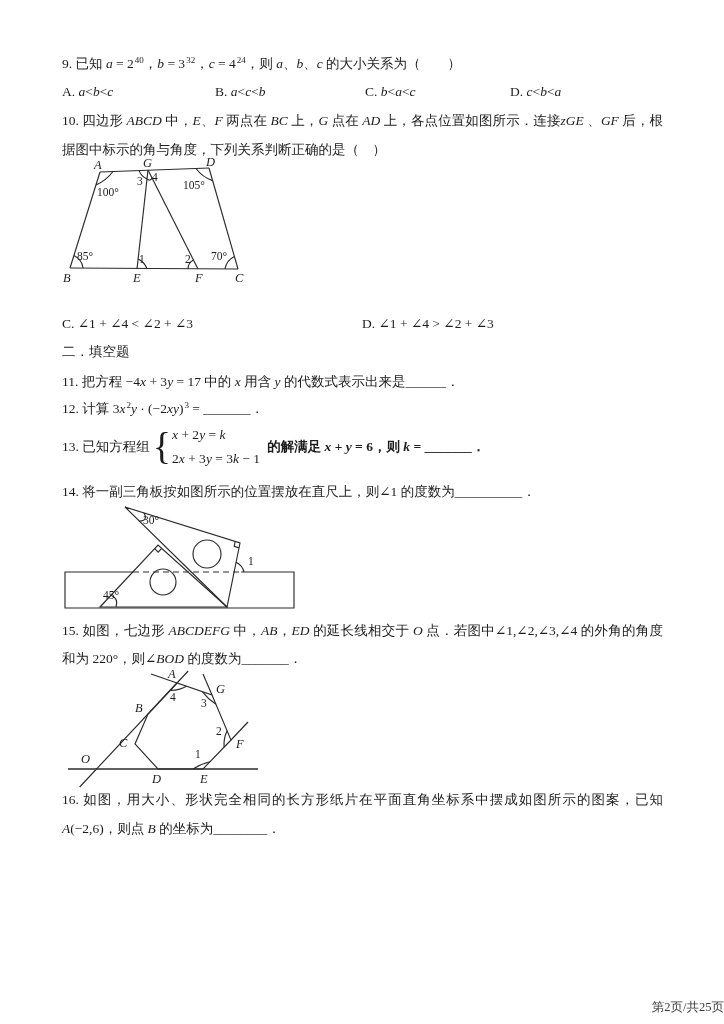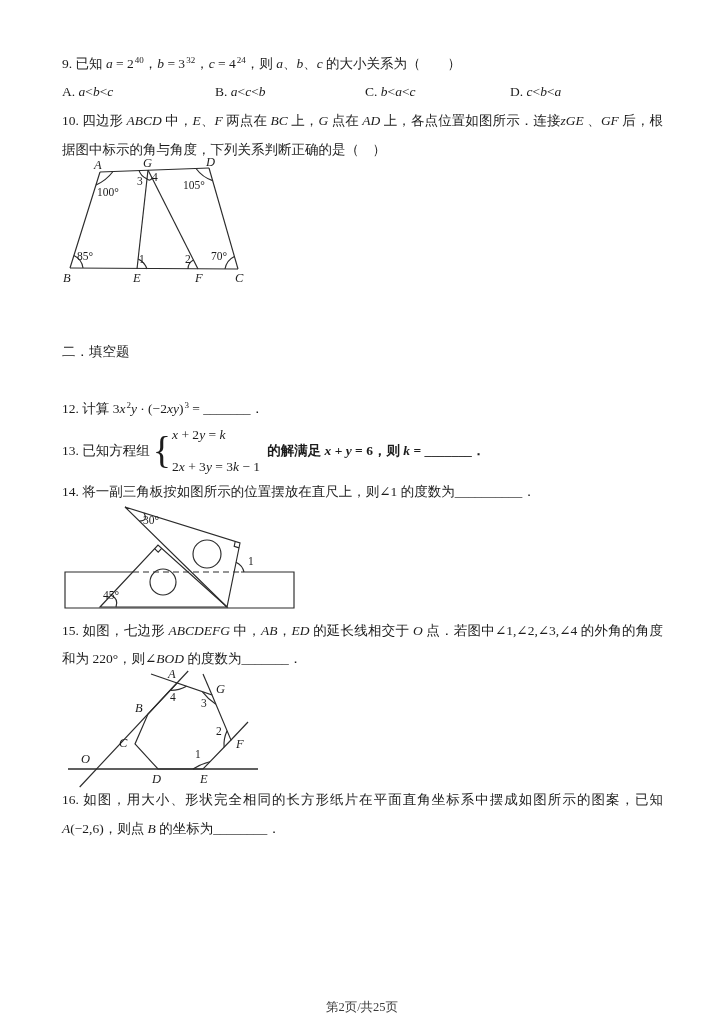--- a/index.html
+++ b/index.html
@@ -6,32 +6,32 @@
   .page{position:relative;width:724px;height:1024px;background:#ffffff;overflow:hidden;
         font-family:"Liberation Serif","DejaVu Serif",serif;color:#1c1c1c;}
   .t{position:absolute;left:62px;width:601px;font-size:13.5px;line-height:21px;}
   .just{text-align:justify;text-align-last:justify;}
   .v{font-style:italic;}
   .sup{font-size:9px;position:relative;top:-5px;margin-left:1px;text-align:center;}
   .row{position:absolute;left:62px;width:601px;height:22px;font-size:13.5px;}
   .opt{position:absolute;top:0;white-space:nowrap;}
   .sysline{display:flex;align-items:center;}
   .brace{font-size:38px;font-weight:400;line-height:0.9;margin:0 1px 0 3px;}
-  .rows{display:inline-flex;flex-direction:column;row-gap:11px;}
+  .rows{display:inline-flex;flex-direction:column;row-gap:3px;}
   .rows>span{white-space:nowrap;}
   .suffix{margin-left:7px;font-weight:bold;}
   .fig{position:absolute;}
   .fig svg{display:block;}
   .fig path,.fig circle{fill:none;stroke:#2b2b2b;stroke-width:1.15;}
   .fig .thick{stroke-width:1.5;}
   .fig .dash{stroke-dasharray:6 4;}
   .fig text{fill:#1c1c1c;}
   .fl{font-style:italic;font-size:12.5px;font-family:"Liberation Serif","DejaVu Serif",serif;}
   .fn{font-size:11.5px;font-family:"Liberation Serif","DejaVu Serif",serif;}
-  .footer{position:absolute;left:0;top:999px;width:724px;text-align:center;
+  .footer{position:absolute;left:0;top:999px;width:724px;text-align:right;
           font-size:12.5px;color:#3a3a3a;}
 </style>
 </head>
 <body>
 
 <div class="page">
 
   <div class="t" style="top:53px"><span>9. 已知 </span><span class="v">a</span><span> = 2</span><span class="sup">40</span><span>，</span><span class="v">b</span><span> = 3</span><span class="sup">32</span><span>，</span><span class="v">c</span><span> = 4</span><span class="sup">24</span><span>，则 </span><span class="v">a</span><span>、</span><span class="v">b</span><span>、</span><span class="v">c</span><span> 的大小关系为（　　）</span></div>
   <div class="row" style="top:84px">
     <span class="opt" style="left:0"><span>A. </span><span class="v">a</span><span>&lt;</span><span class="v">b</span><span>&lt;</span><span class="v">c</span></span>
@@ -70,23 +70,28 @@
       <text class="fn" x="128" y="31">105°</text>
       <text class="fn" x="22" y="102">85°</text>
       <text class="fn" x="156" y="102">70°</text>
       <text class="fn" x="82" y="27">3</text>
       <text class="fn" x="97" y="23">4</text>
       <text class="fn" x="84" y="105">1</text>
       <text class="fn" x="130" y="105">2</text>
     </svg>
   </div>
 
+  <div class="row" style="top:315px">
+    <span class="opt" style="left:0">C. ∠1 + ∠4 &lt; ∠2 + ∠3</span>
+    <span class="opt" style="left:300px">D. ∠1 + ∠4 &gt; ∠2 + ∠3</span>
+  </div>
 
   <div class="t" style="top:341px">二．填空题</div>
 
+  <div class="t" style="top:371px"><span>11. 把方程 −4</span><span class="v">x</span><span> + 3</span><span class="v">y</span><span> = 17 中的 </span><span class="v">x</span><span> 用含 </span><span class="v">y</span><span> 的代数式表示出来是</span><span>______</span><span>．</span></div>
 
   <div class="t" style="top:398px"><span>12. 计算 3</span><span class="v">x</span><span class="sup">2</span><span class="v">y</span><span> · (−2</span><span class="v">xy</span><span>)</span><span class="sup">3</span><span> = </span><span>_______</span><span>．</span></div>
 
   <div class="t sysline" style="top:424px">
     <span><span>13. 已知方程组</span></span>
     <span class="brace">{</span>
     <span class="rows">
       <span><span class="v">x</span><span> + 2</span><span class="v">y</span><span> = </span><span class="v">k</span></span>
       <span><span>2</span><span class="v">x</span><span> + 3</span><span class="v">y</span><span> = 3</span><span class="v">k</span><span> − 1</span></span>
     </span>

